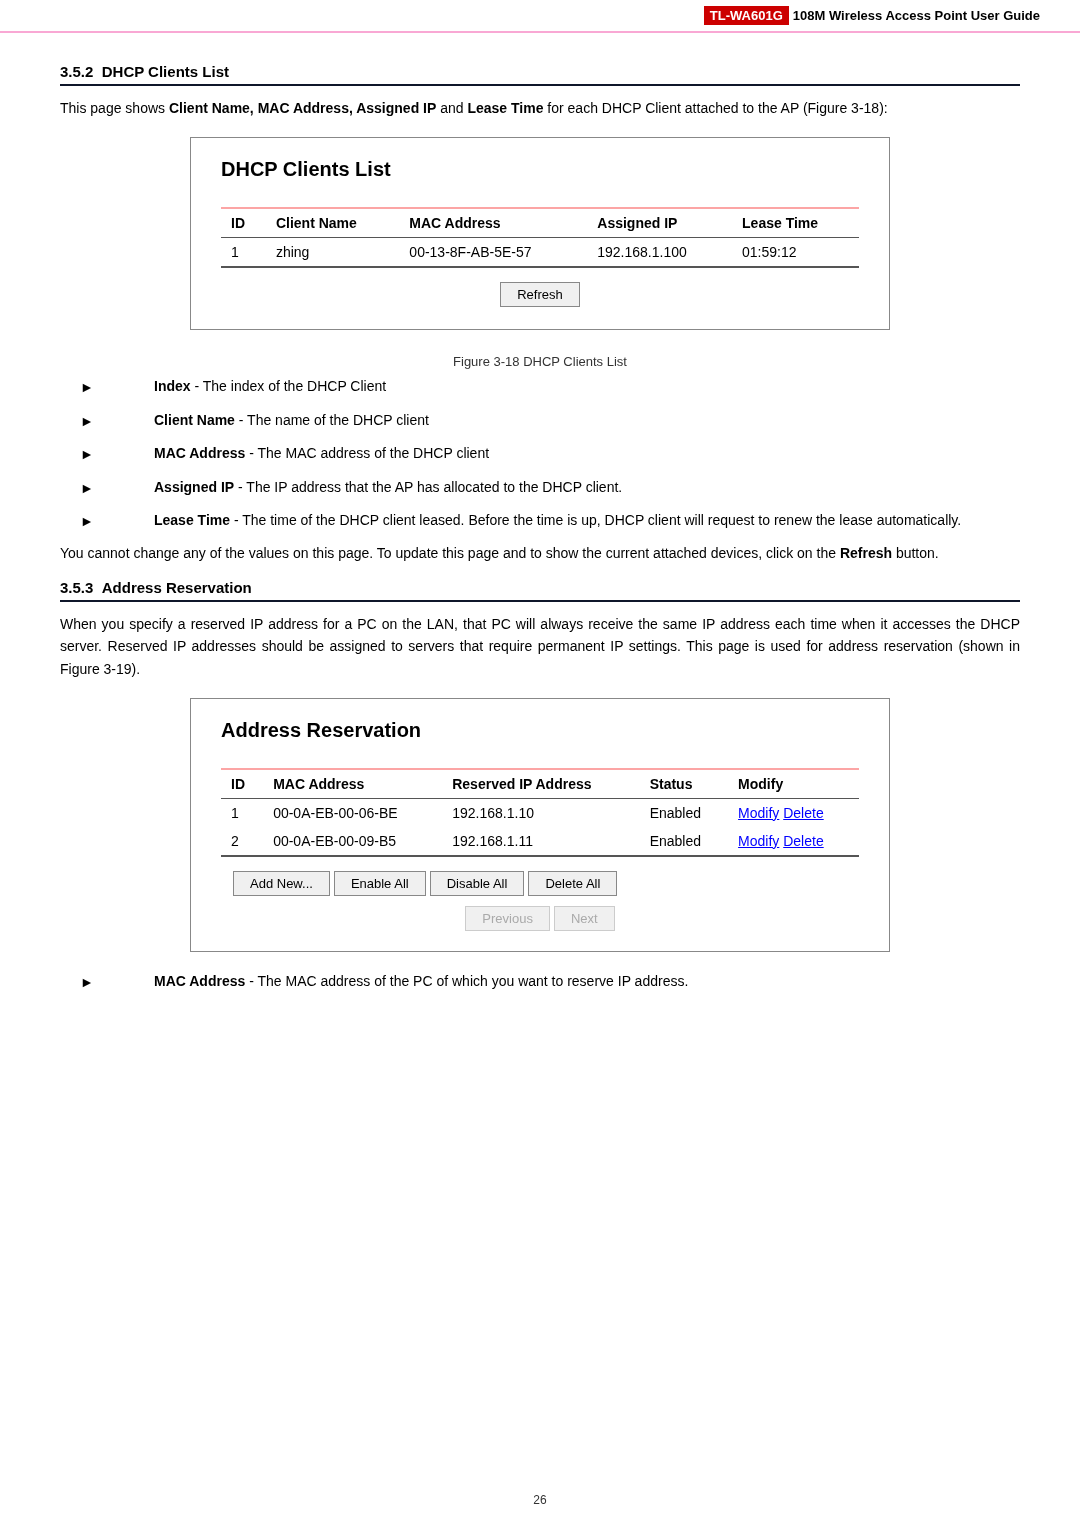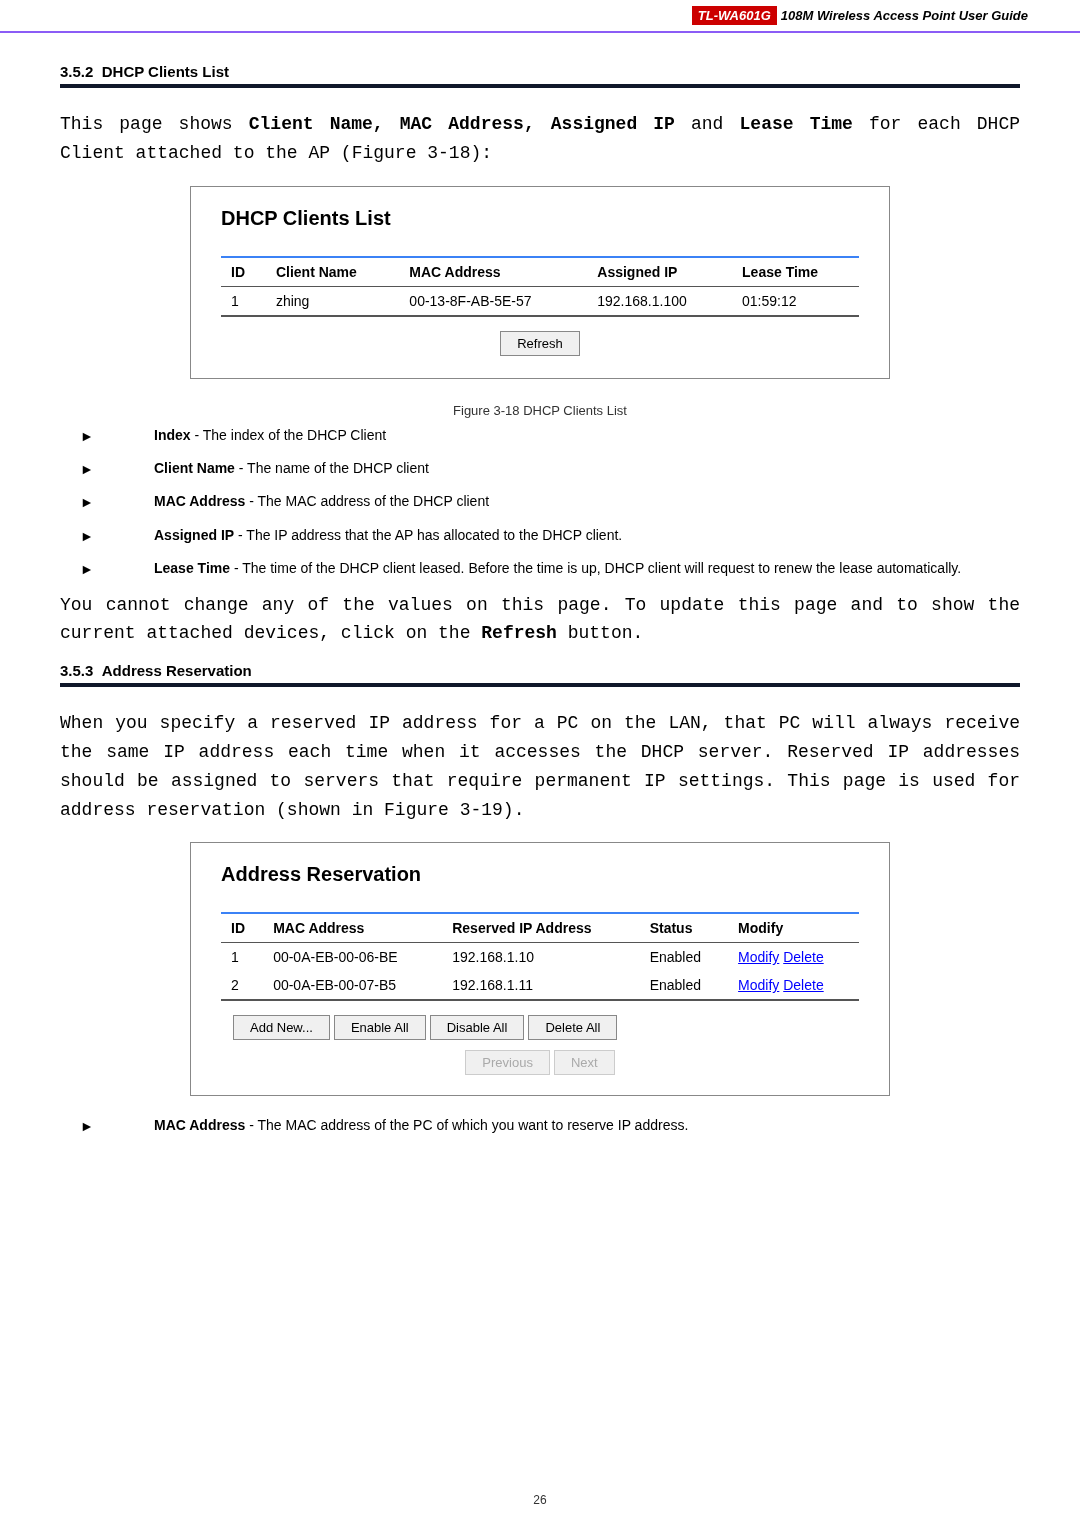--- a/index.html
+++ b/index.html
@@ -14,26 +14,25 @@
     }
     .page-wrapper {
       width: 1080px;
       min-height: 1527px;
       background: #fff;
       display: flex;
       flex-direction: column;
     }
     
     .header {
-      border-bottom: 2px solid #8b5cf6;
-      padding: 8px 52px;
+      border-bottom: 2px solid #f9a8d4;
+      padding: 8px 40px;
       display: flex;
       justify-content: flex-end;
       align-items: center;
-      font-style: italic;
     }
     .header-title {
       font-size: 13px;
       color: #000;
     }
     .header-title span.product {
       background: #c00;
       color: #fff;
       padding: 2px 6px;
       font-weight: bold;
@@ -44,34 +43,33 @@
     }
     
     .content {
       padding: 30px 60px 40px 60px;
       flex: 1;
     }
     
     .section-heading {
       font-size: 15px;
       font-weight: bold;
-      margin-bottom: 22px;
-      border-bottom: 4px solid #0f172a;
+      margin-bottom: 11px;
+      border-bottom: 2px solid #0f172a;
       padding-bottom: 4px;
     }
     .section-heading .section-num {
       font-weight: bold;
     }
     
     .para {
-      font-size: 18px;
+      font-size: 14px;
       line-height: 1.6;
       margin-bottom: 14px;
       text-align: justify;
-      font-family: Liberation Mono, monospace;
     }
     .para b { font-weight: bold; }
     
     .figure-box {
       border: 1px solid #888;
       margin: 18px auto;
       width: 700px;
       background: #fff;
       padding: 20px 30px 16px 30px;
     }
@@ -80,21 +78,21 @@
       font-weight: bold;
       margin-bottom: 18px;
       padding-bottom: 8px;
     }
     table.data-table {
       width: 100%;
       border-collapse: collapse;
       font-size: 14px;
     }
     table.data-table thead tr {
-      border-top: 2px solid #3b82f6;
+      border-top: 2px solid #fca5a5;
       border-bottom: 1px solid #555;
     }
     table.data-table th {
       font-weight: bold;
       padding: 6px 10px;
       text-align: left;
     }
     table.data-table td {
       padding: 6px 10px;
       text-align: left;
@@ -277,21 +275,21 @@
         <tbody id="addr-tbody">
         <tr>
               <td>1</td>
               <td>00-0A-EB-00-06-BE</td>
               <td>192.168.1.10</td>
               <td>Enabled</td>
               <td><span class="link">Modify</span> <span class="link">Delete</span></td>
             </tr>
             <tr>
               <td>2</td>
-              <td>00-0A-EB-00-07-B5</td>
+              <td>00-0A-EB-00-09-B5</td>
               <td>192.168.1.11</td>
               <td>Enabled</td>
               <td><span class="link">Modify</span> <span class="link">Delete</span></td>
             </tr>
           </tbody>
       </table>
       <div class="btn-row" id="addr-btns">
       <button class="btn">Add New...</button>
           <button class="btn">Enable All</button>
           <button class="btn">Disable All</button>

